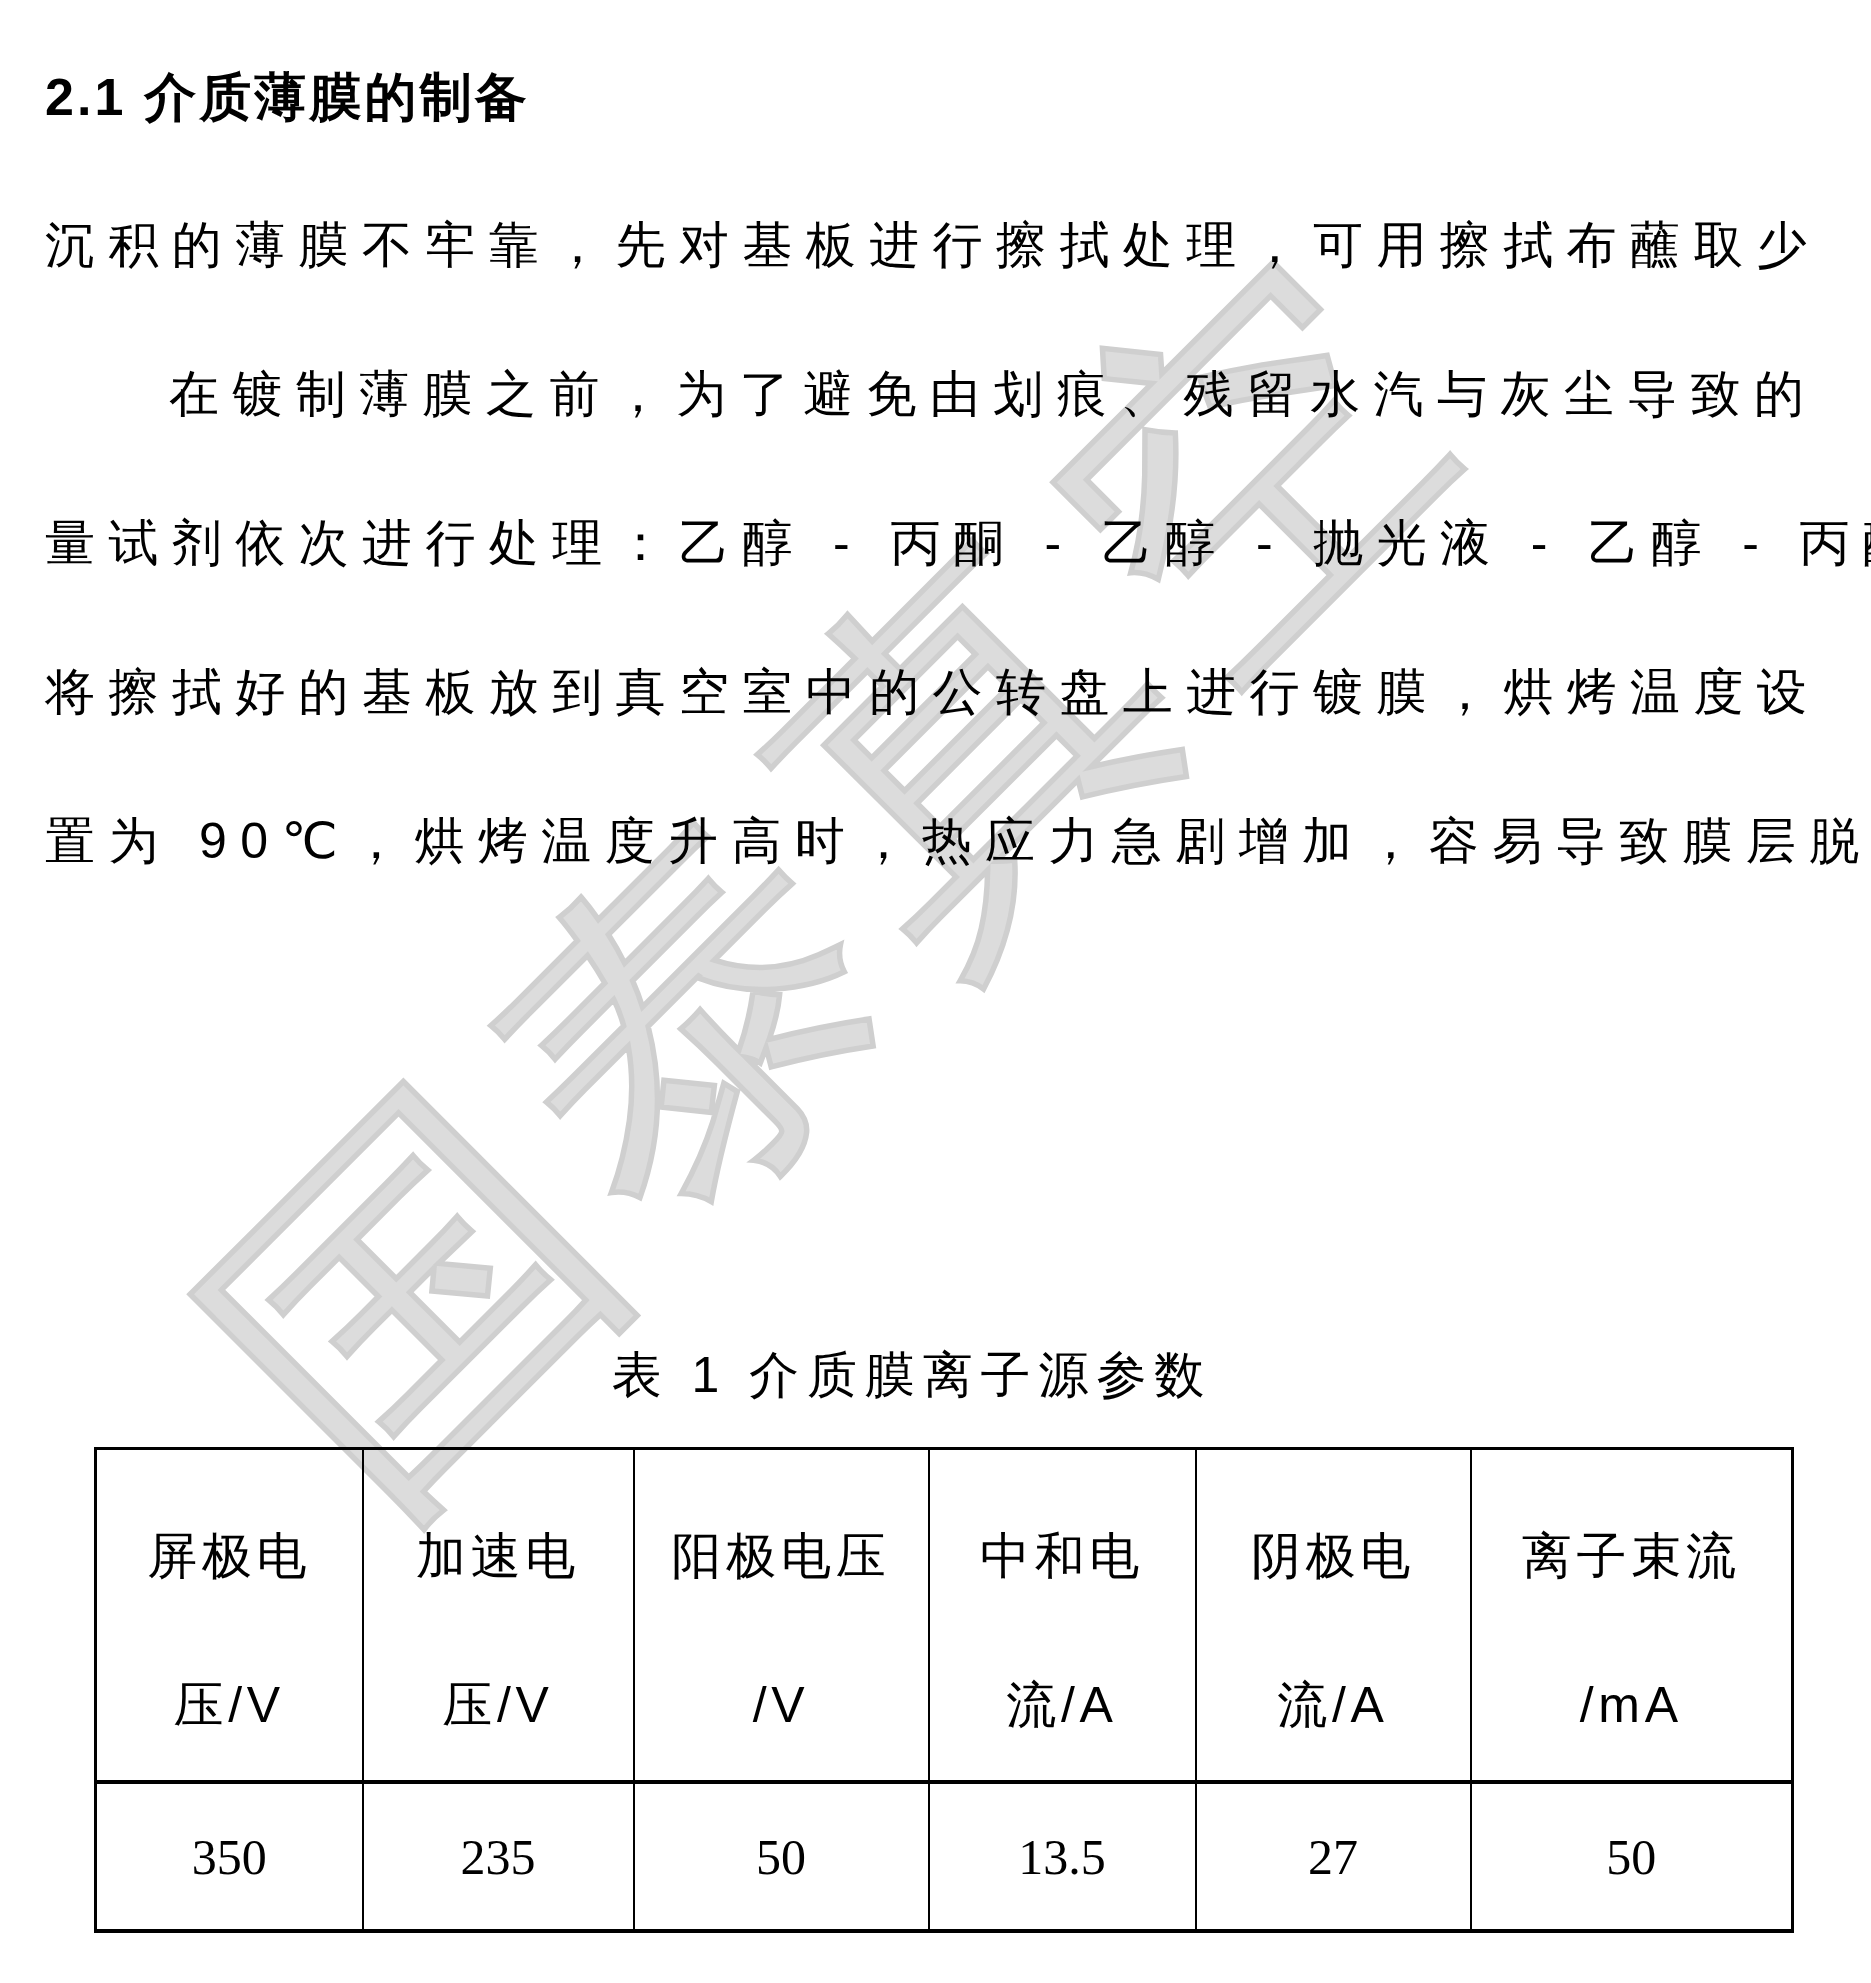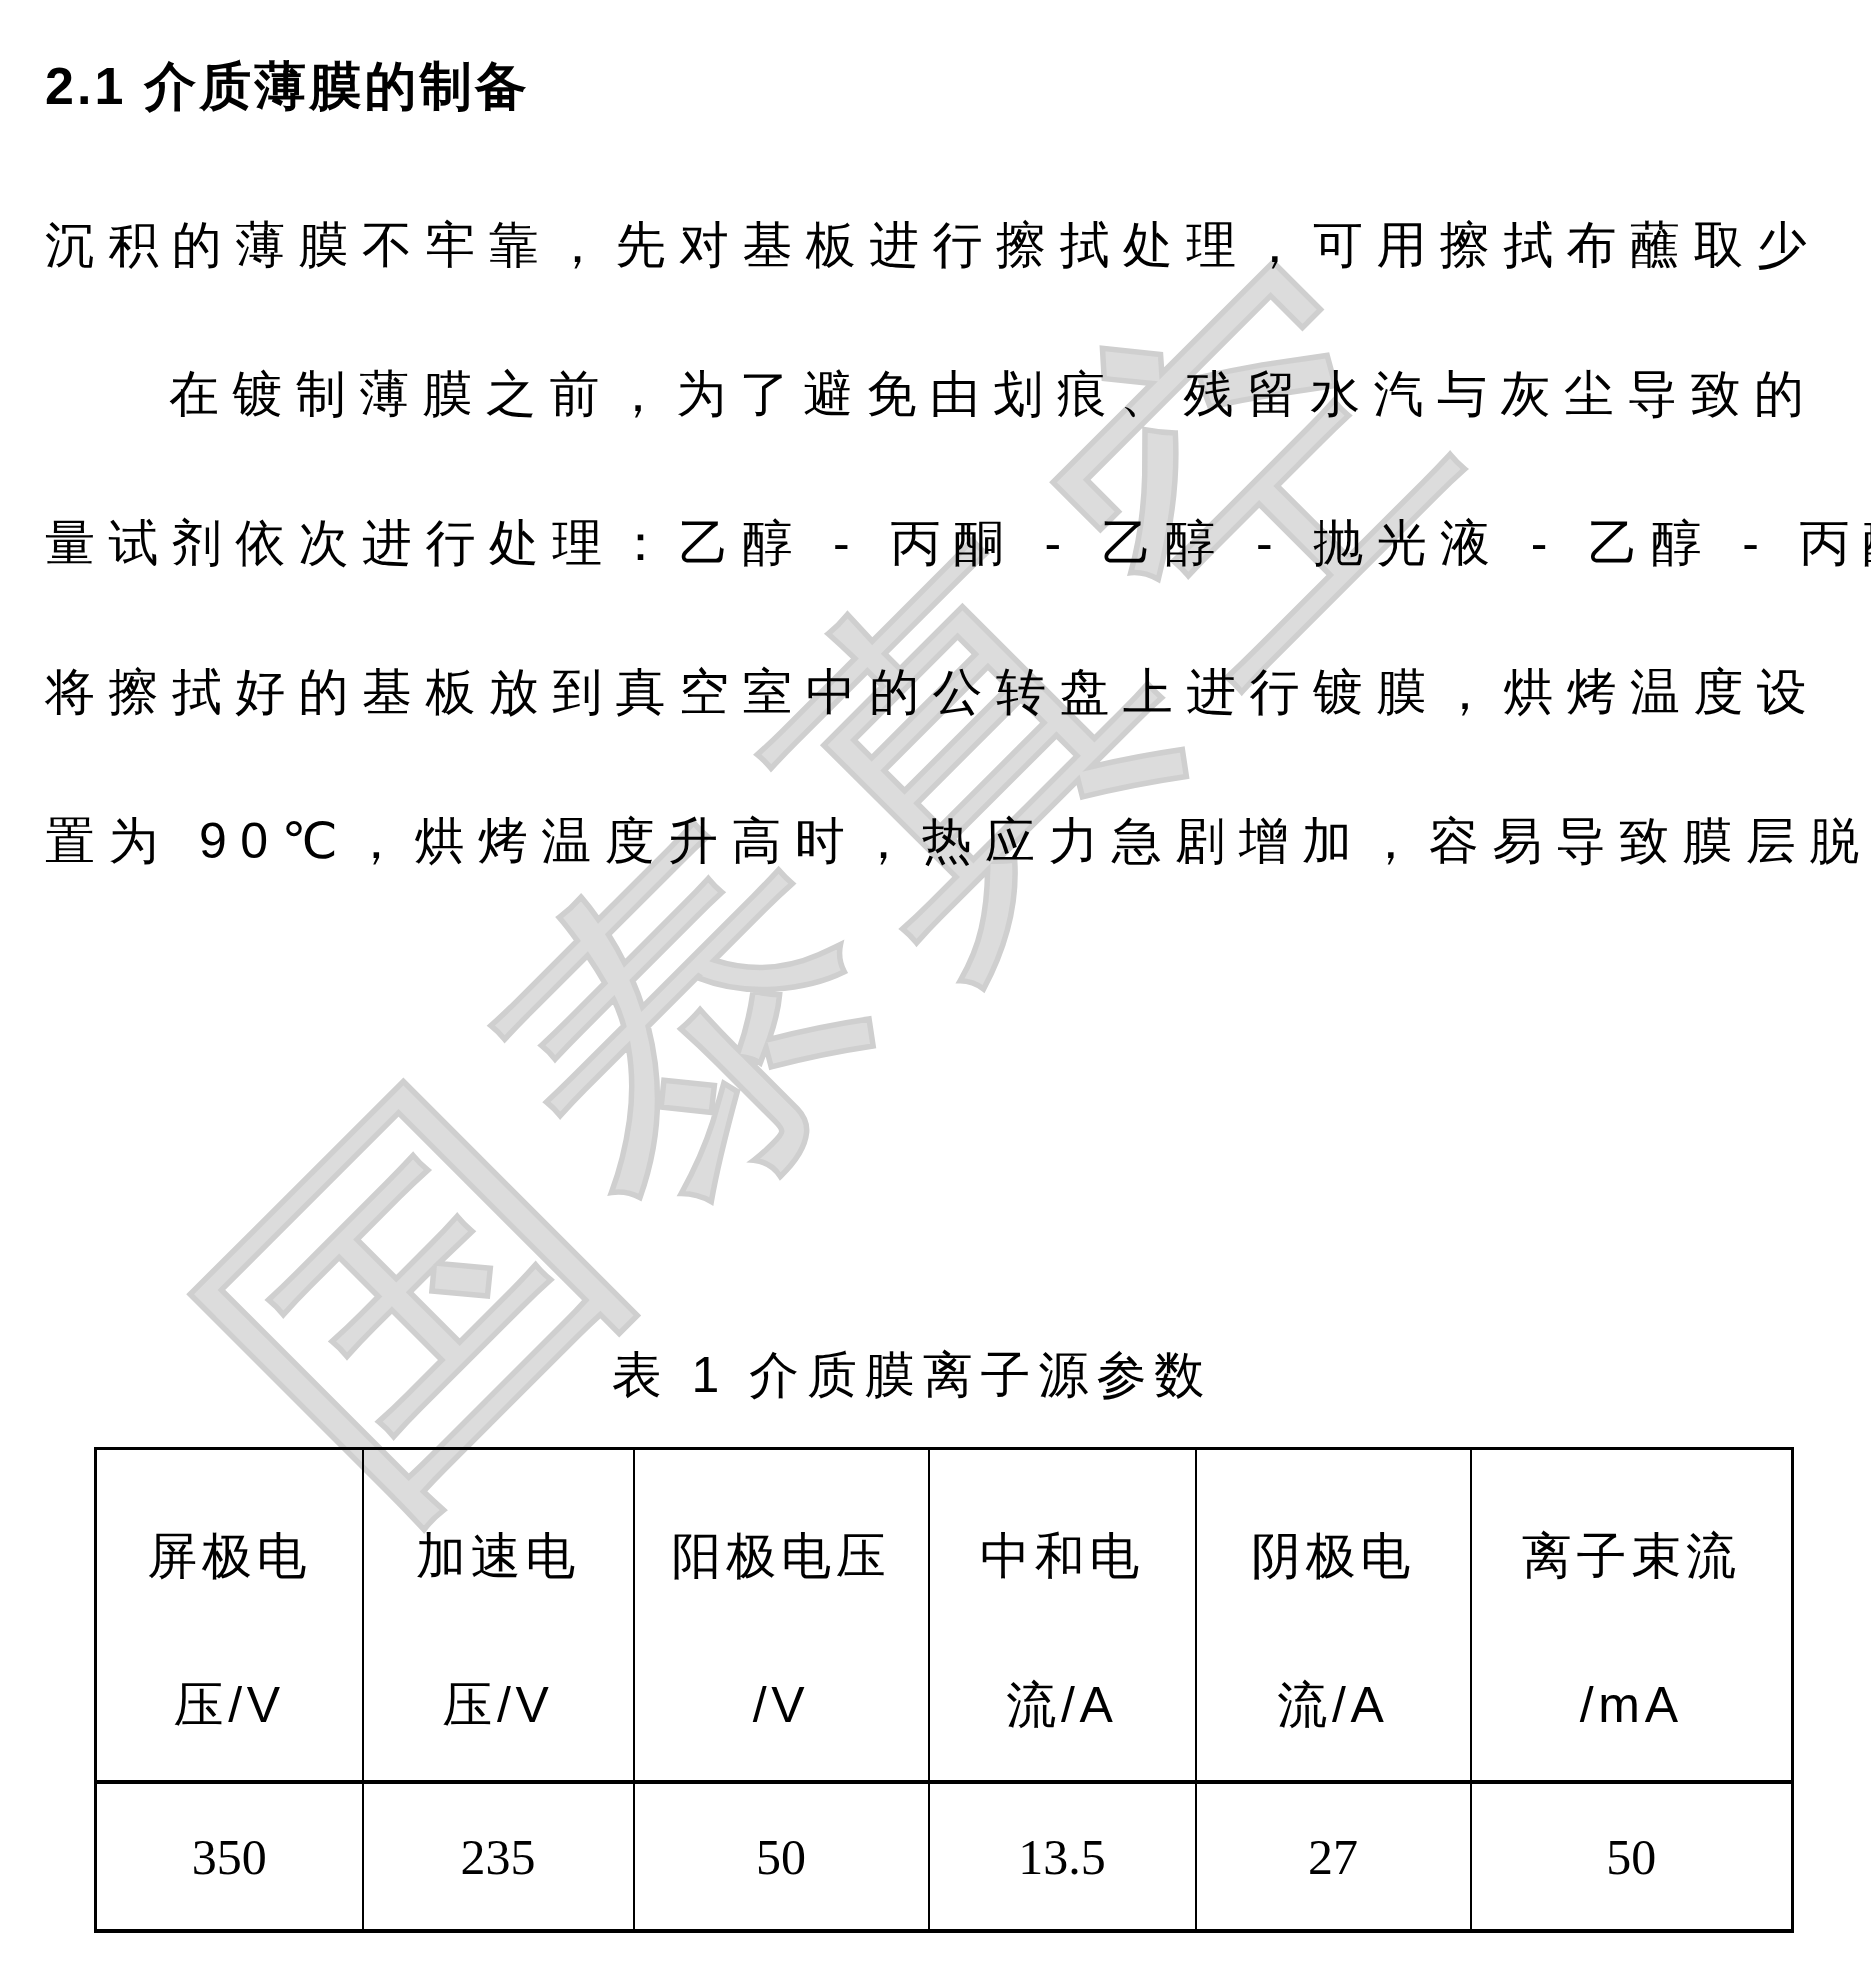--- a/index.html
+++ b/index.html
@@ -35,21 +35,21 @@
 
   .content {
     position: relative;
     z-index: 1;
   }
 
   
   .heading {
     position: absolute;
     left: 45px;
-    top: 52px;
+    top: 63px;
     font-size: 52px;
     font-weight: bold;
     letter-spacing: 3.1px;
     white-space: nowrap;
   }
 
   
   .para {
     position: absolute;
     left: 45px;

